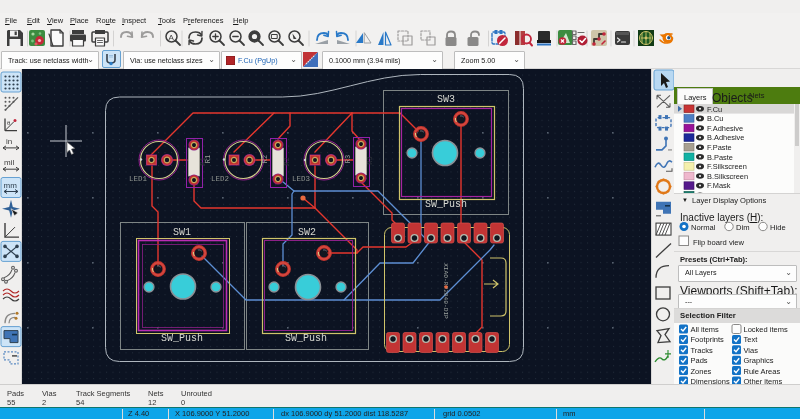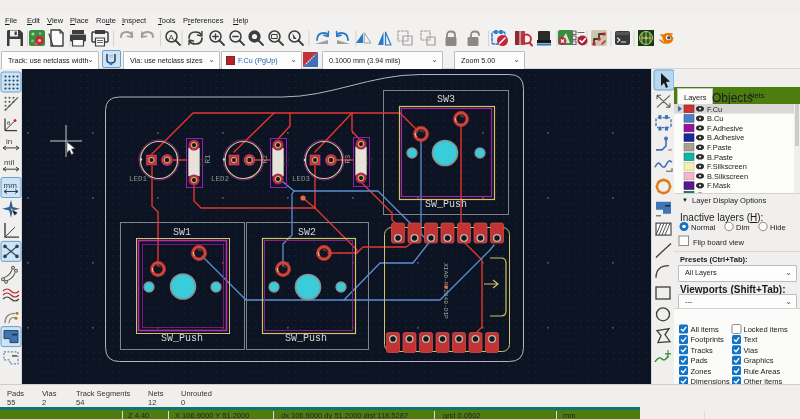--- a/index.html
+++ b/index.html
@@ -16,21 +16,21 @@
   #toolbar2{left:0;top:50px;width:800px;height:19px;background:#f2f1f0;border-bottom:1px solid #d8d7d6;box-sizing:border-box;}
   .combo{position:absolute;top:1px;height:17px;background:#fdfdfd;border:1px solid #bdbdbd;border-radius:1px;font-size:7.2px;color:#1a1a1a;}
   .combo .txt{position:absolute;left:6px;top:4px;white-space:nowrap;}
   .combo .arr{position:absolute;right:4px;top:3px;color:#555;font-size:8px;}
   
   #lefttools{left:0;top:69px;width:22px;height:315px;background:#f0efee;border-right:1px solid #d9d8d7;box-sizing:border-box;}
   #righttools{left:651px;top:69px;width:23px;height:315px;background:#f0efee;border-left:1px solid #d9d8d7;box-sizing:border-box;}
   #panel{left:674px;top:69px;width:126px;height:315px;background:#f0efee;font-size:7.5px;color:#1a1a1a;}
   
   #status1{left:0;top:384px;width:800px;height:23px;background:#f0efee;border-top:1px solid #cfcecd;box-sizing:border-box;font-size:7.5px;color:#222;}
-  #status2{left:0;top:407px;width:640px;height:12px;background:#4d7c0f;border-top:3px solid #0f766e;box-sizing:border-box;font-size:7.5px;color:#222;}
+  #status2{left:0;top:407px;width:800px;height:12px;background:#0ea5e9;border-top:1px solid #0f766e;box-sizing:border-box;font-size:7.5px;color:#222;}
   .s1l{position:absolute;top:4px;color:#333;}
   .s1v{position:absolute;top:13px;color:#333;}
   .s2{position:absolute;top:1px;}
   .vsep{position:absolute;top:1px;width:1px;height:10px;background:#dcdbda;}
 </style>
 </head>
 <body>
 <div id="app">
 
 
@@ -729,26 +729,29 @@
     <svg class="abs" style="left:4px;top:166px" width="122" height="13">
       <rect x="1" y="1" width="9.5" height="9.5" fill="#fdfdfd" stroke="#8a8988" stroke-width="1"></rect>
       <text x="15" y="9.5" font-size="7.6" fill="#1a1a1a" font-family="Liberation Sans">Flip board view</text>
     </svg>
     <div class="abs" style="left:0;top:182px;width:126px;height:1px;background:#d8d7d6;"></div>
     <span class="abs" style="left:6px;top:186px;font-size:7.6px;font-weight:bold;">Presets (Ctrl+Tab):</span>
     <div class="combo" style="left:4px;top:196px;width:117px;height:15px;">
         <span class="txt" style="top:2px">All Layers</span>
         <span class="arr" style="top:2px">⌄</span>
       </div>
-    <span class="abs" style="left:6px;top:215px;font-size:10px;font-weight:bold;">Viewports (Shift+Tab):</span>
+    <span class="abs" style="left:6px;top:215px;font-size:12px;">Viewports (Shift+Tab):</span>
     <div class="combo" style="left:4px;top:225px;width:117px;height:15px;">
         <span class="txt" style="top:2px">---</span>
         <span class="arr" style="top:2px">⌄</span>
       </div>
     <div class="abs" style="left:0;top:239px;width:126px;height:76px;background:#fbfbfa;border-top:1px solid #d4d3d2;box-sizing:border-box;">
+      <div class="abs" style="left:0;top:0;width:126px;height:14px;background:#dcdbda;">
+        <span style="position:absolute;left:6px;top:2px;font-size:7.8px;font-weight:bold;color:#1a1a1a;">Selection Filter</span>
+      </div>
       <svg class="abs" style="left:0;top:14px" width="126" height="66">
         <g font-size="7.5" fill="#1a1a1a" font-family="Liberation Sans">
           <g transform="translate(0,0)">
             <rect x="5" y="1.5" width="9" height="9" rx="1.5" fill="#1272c6"></rect>
               <path d="M7 6 L9 8 L12.2 4" stroke="#fff" stroke-width="1.4" fill="none"></path>
             <text x="16.5" y="9">All items</text>
             <rect x="58" y="1.5" width="9" height="9" rx="1.5" fill="#fdfdfd" stroke="#8a8988"></rect>
             <text x="69.5" y="9">Locked items</text>
           </g>
           <g transform="translate(0,10.4)">

